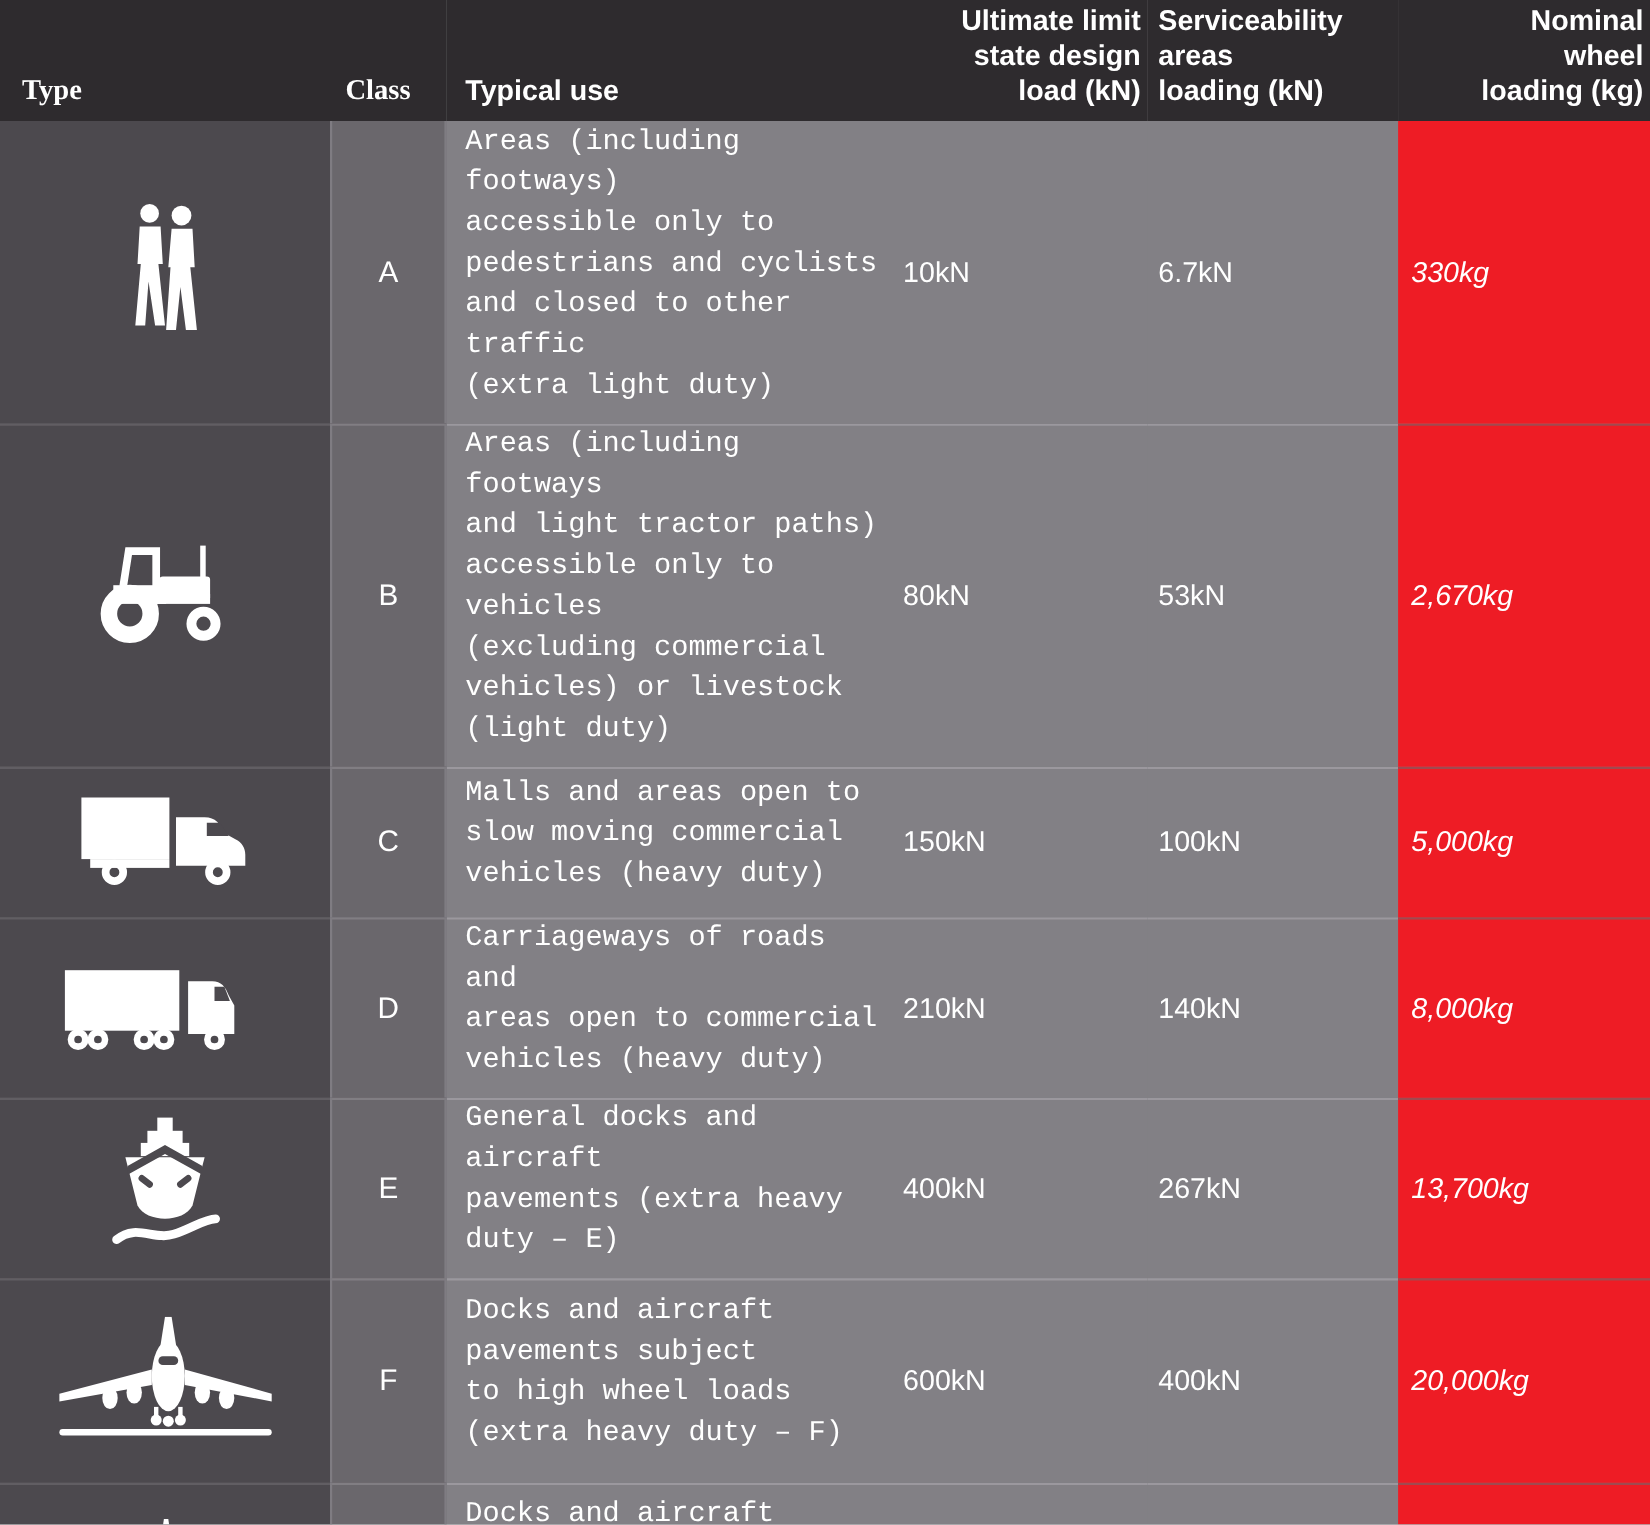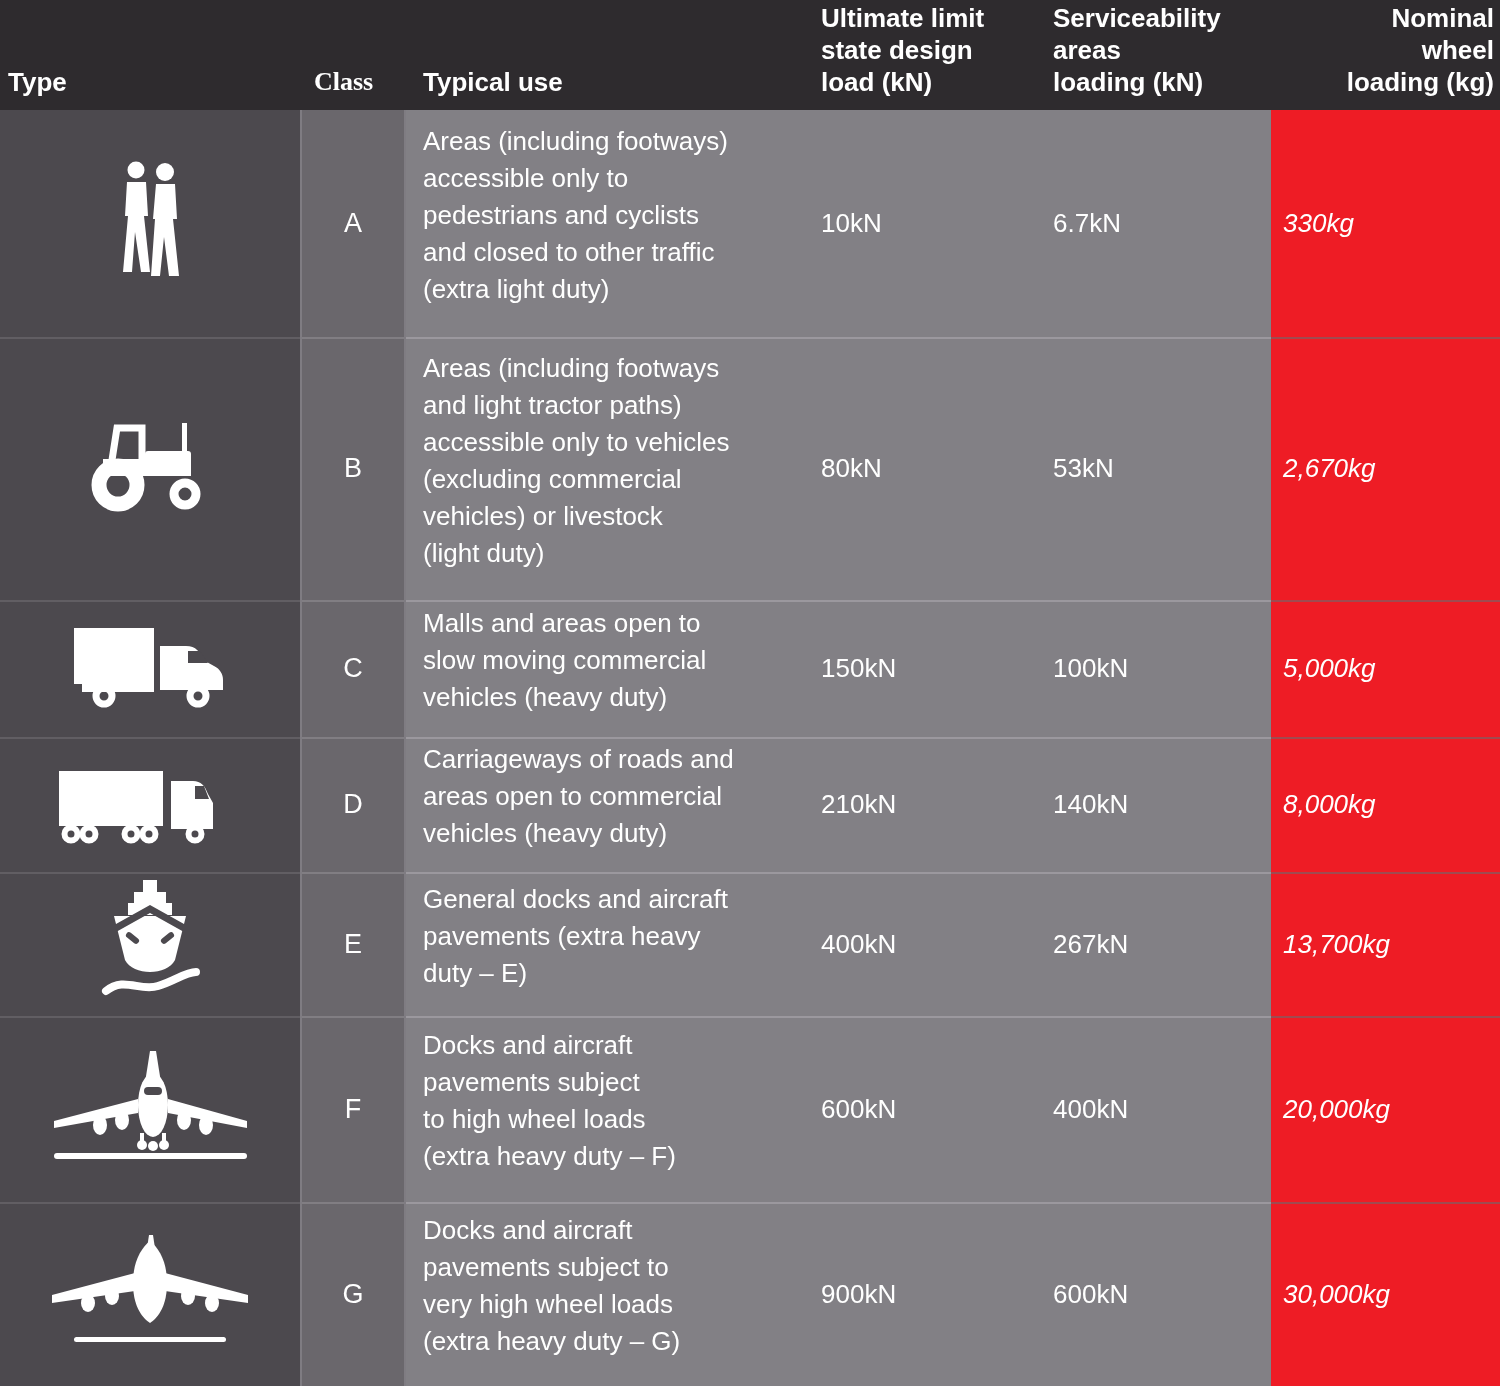--- a/index.html
+++ b/index.html
@@ -16,41 +16,41 @@
   }
   
   thead th {
     background: var(--header-bg);
     vertical-align:bottom; text-align:left;
     font-weight:bold; font-size:26px; line-height:32px;
     white-space:pre-line;
     padding:0 6px 12px 0;
   }
   thead tr { height:110px; }
-  th.h-type    { padding-left:8px; }
+  th.h-type    { padding-left:20px;font-family:Liberation Serif, serif; }
   th.h-class   { padding-left:14px;font-family:Liberation Serif, serif; }
   th.h-use     { padding-left:17px;margin-top:24px; }
-  th.h-ult     { padding-left:11px; }
+  th.h-ult     { padding-left:11px;text-align:right; }
   th.h-serv    { padding-left:10px; }
   th.h-nom     { padding-left:16px;text-align:right; }
   
   tbody td { vertical-align:middle; font-size:26px; }
   .cell-type {
     background: var(--type-col-bg);
     text-align:center;
   }
   .cell-class {
     background: var(--class-col-bg);
     text-align:center; font-size:27px;
     box-shadow: inset 2px 0 0 var(--divider), inset -2px 0 0 var(--divider);
   }
   .cell-use {
     background: var(--body-col-bg);
     padding:0 10px 16px 17px;
-    white-space:pre-line; line-height:37px;
+    white-space:pre-line; line-height:37px;font-family:Liberation Mono, monospace;
   }
   .cell-val  { background: var(--body-col-bg); padding-left:11px; }
   .cell-val.serv { padding-left:10px; }
   .cell-nominal {
     background: var(--nominal-col-bg);
     padding-left:12px;
     font-style:italic;
   }
   
   tbody tr:not(:first-child) .cell-type    { box-shadow: inset 0 2px 0 #615e63; }

